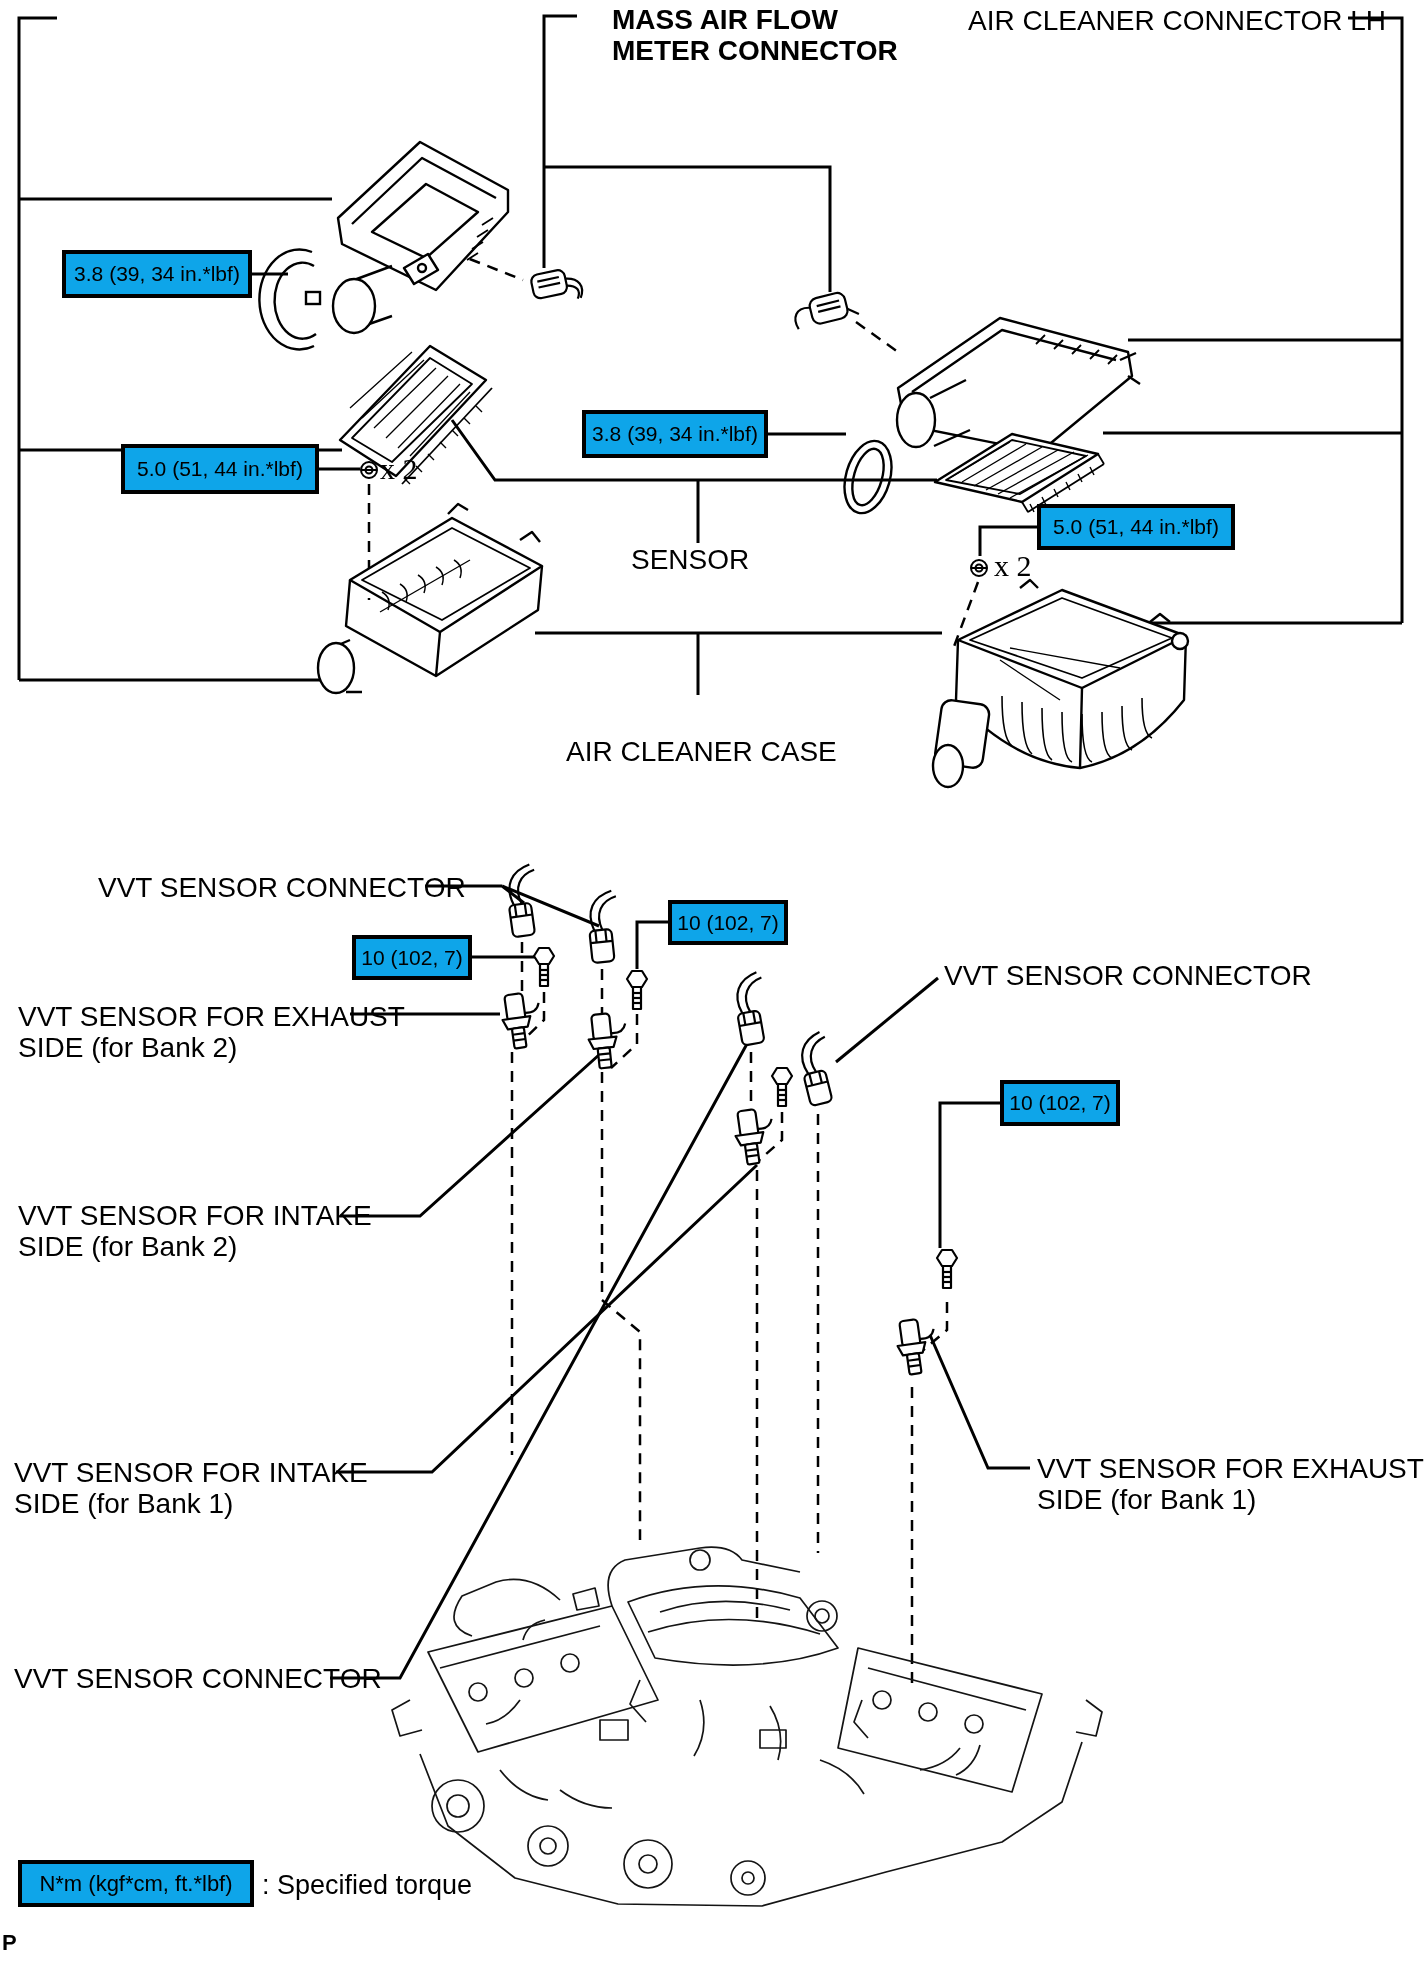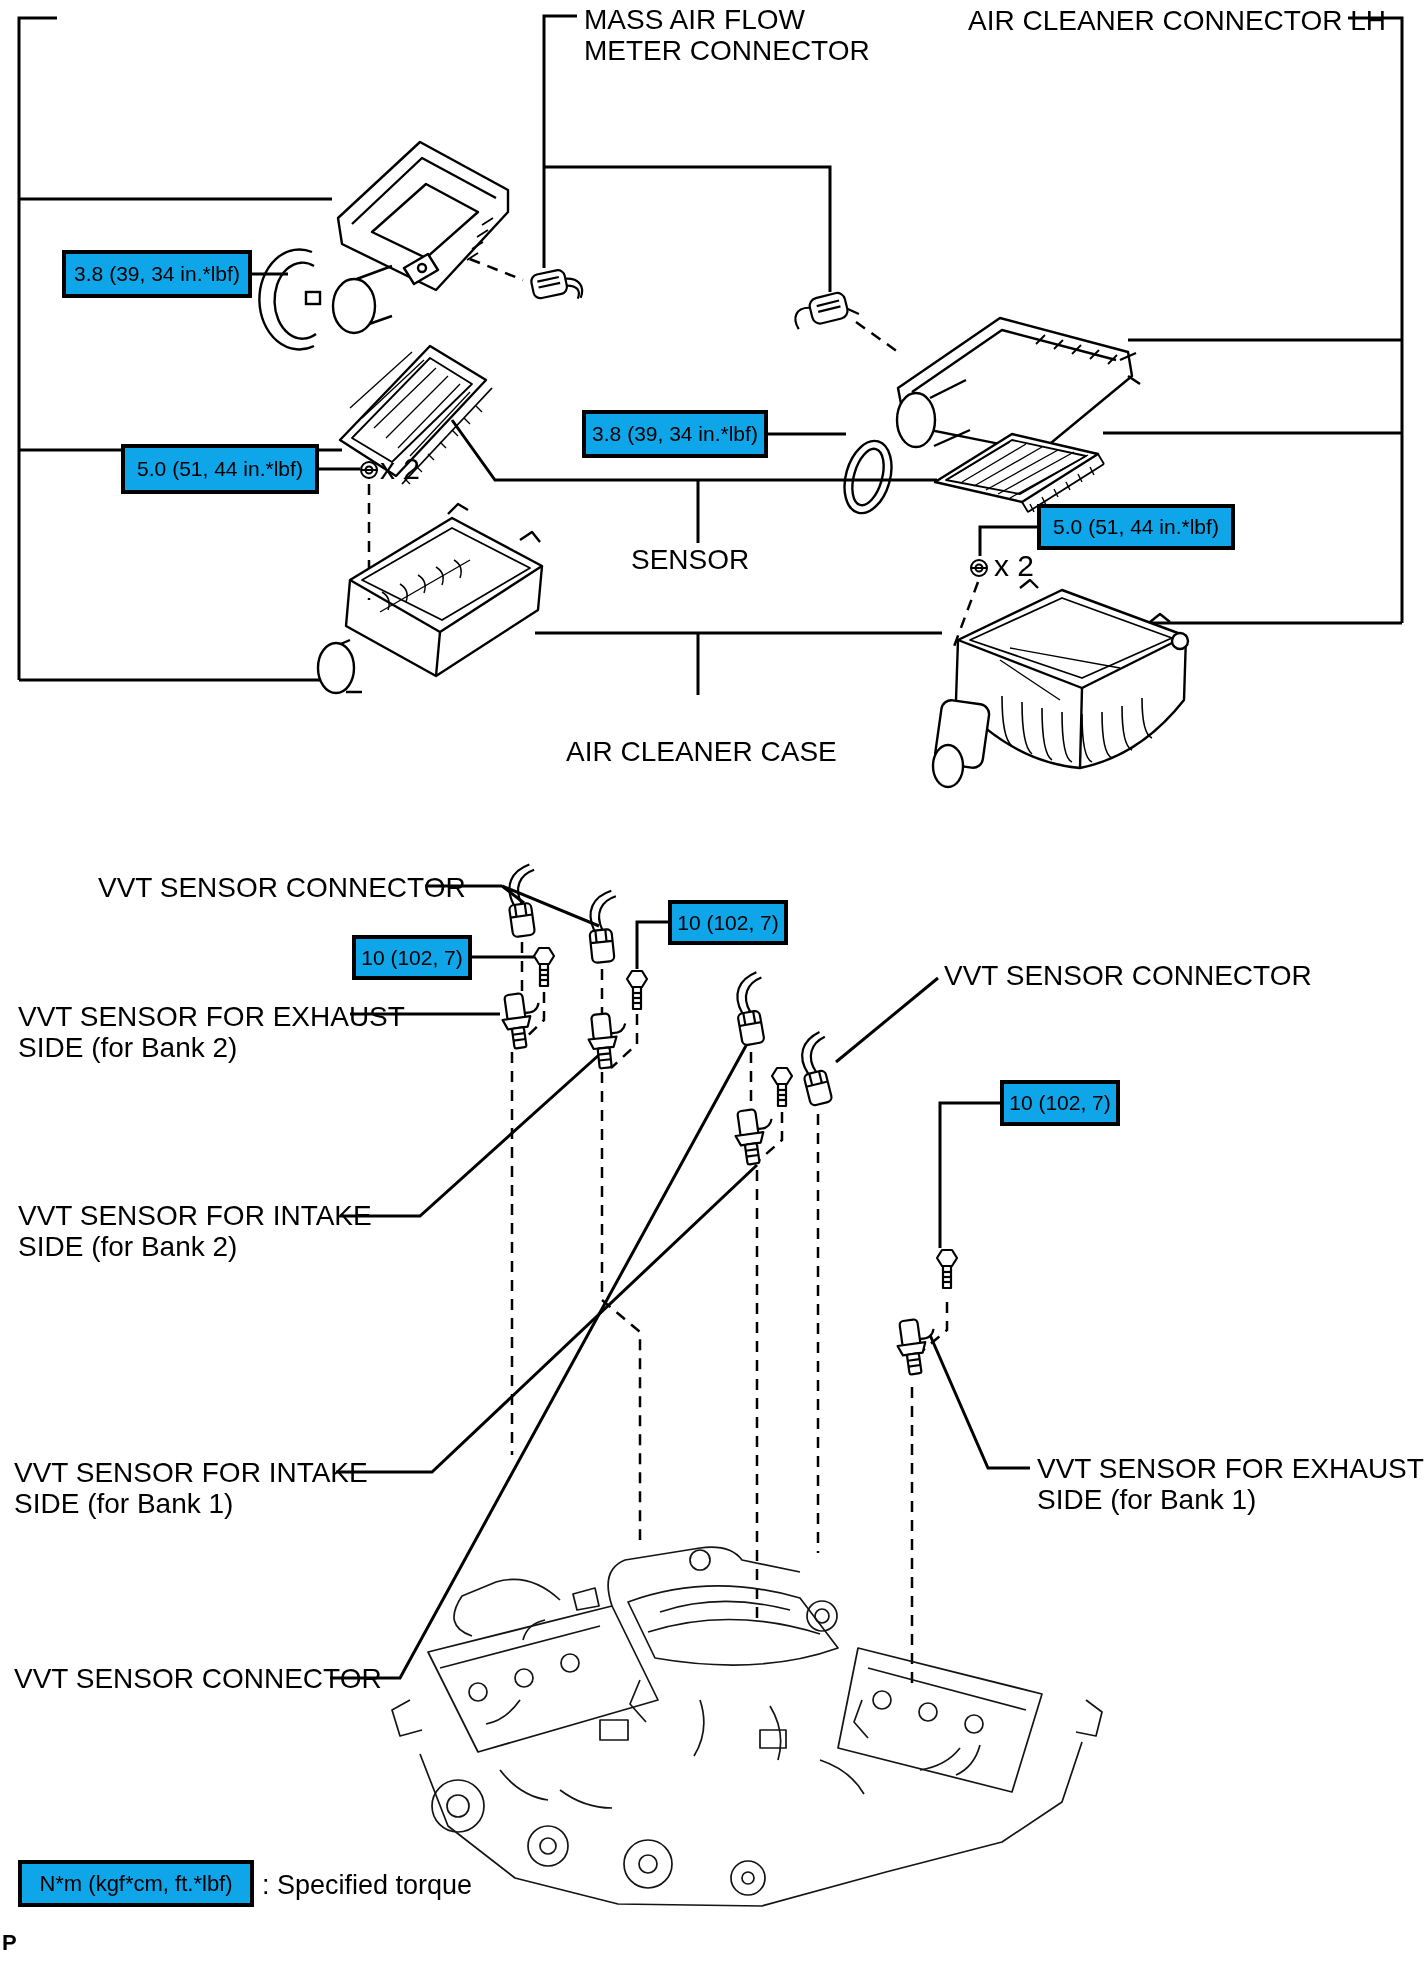--- a/index.html
+++ b/index.html
@@ -2,21 +2,21 @@
 <html><head>
 <meta charset="utf-8">
 <style>
   html,body{margin:0;padding:0;background:#fff;}
   .page{position:relative;width:1424px;height:1963px;background:#ffffff;overflow:hidden;
         font-family:"Liberation Sans",sans-serif;color:#000;}
   svg.art{position:absolute;left:0;top:0;z-index:1;}
   .lbl{position:absolute;z-index:2;font-size:28px;line-height:31px;white-space:nowrap;color:#000;}
   .tbox{position:absolute;z-index:3;border:4px solid #000;background:#0ea5e9;box-sizing:border-box;
         display:flex;align-items:center;justify-content:center;font-size:21px;white-space:nowrap;}
-  .x2{position:absolute;z-index:2;font-size:30px;white-space:nowrap;color:#000;}
+  .x2{position:absolute;z-index:2;font-size:30px;white-space:nowrap;color:#000;font-family:Liberation Serif, serif;}
   .legendline{position:absolute;z-index:2;font-size:27px;color:#000;white-space:nowrap;}
   .pmark{position:absolute;z-index:2;font-size:22px;font-weight:bold;color:#000;}
 </style>
 </head>
 <body>
 
 <div class="page">
 
 <svg class="art" width="1424" height="1963" viewBox="0 0 1424 1963">
   <defs>
@@ -248,21 +248,21 @@
     <path d="M500,1770 q20,26 48,30 M560,1790 q24,18 52,18 M700,1700 q10,30 -6,56 M770,1706 q16,26 8,54 M820,1760 q30,10 44,34 M920,1770 q26,-4 40,-22"></path>
     <path d="M410,1700 l-18,10 8,26 22,-6 M1086,1700 l16,12 -6,24 -20,-4"></path>
     <path d="M640,1680 l-10,24 16,18 M862,1700 l-8,22 14,16"></path>
     <path d="M600,1720 h28 v20 h-28 z M760,1730 h26 v18 h-26 z"></path>
     <path d="M520,1700 q-14,20 -34,24 M980,1745 q-6,22 -24,30"></path>
     <path d="M595,1588 l-22,6 4,16 22,-4 z M545,1620 q-18,4 -22,20"></path>
   </g>
 </svg>
 
 
-<div class="lbl" style="left:584px;top:4px;">
+<div class="lbl" style="left:612px;top:4px;font-weight:bold;">
   <div>MASS AIR FLOW</div>
   <div>METER CONNECTOR</div>
 </div>
 
 <div class="lbl" style="left:968px;top:5px;">AIR CLEANER CONNECTOR LH</div>
 
 <div class="tbox" style="left:62px;top:250px;width:190px;height:48px;">3.8 (39, 34 in.*lbf)</div>
 <div class="tbox" style="left:582px;top:410px;width:186px;height:48px;">3.8 (39, 34 in.*lbf)</div>
 
 <div class="tbox" style="left:121px;top:444px;width:198px;height:50px;">5.0 (51, 44 in.*lbf)</div>

